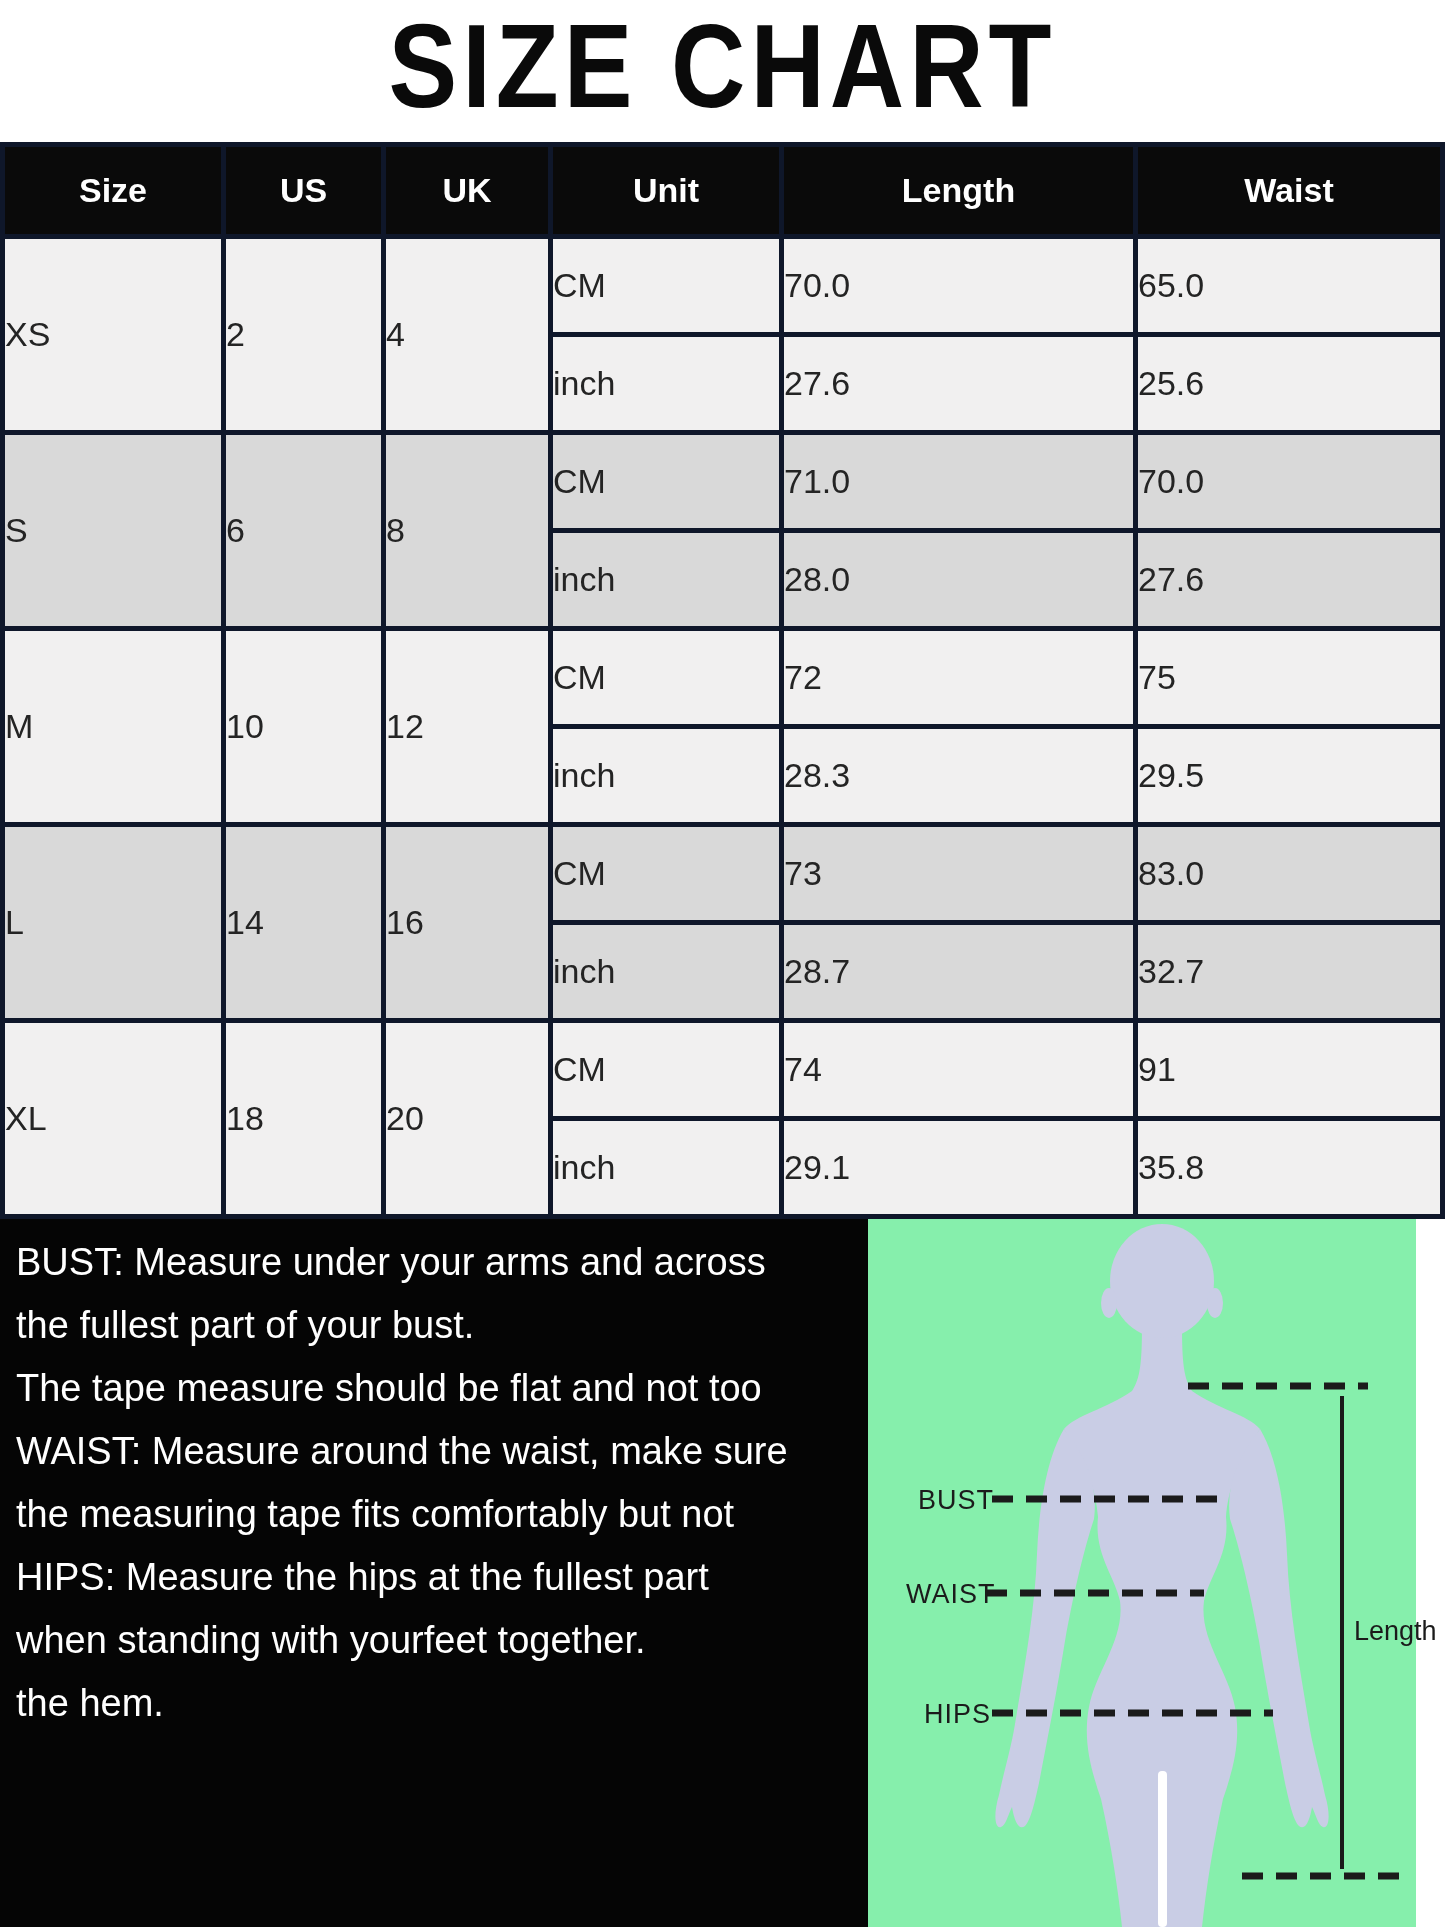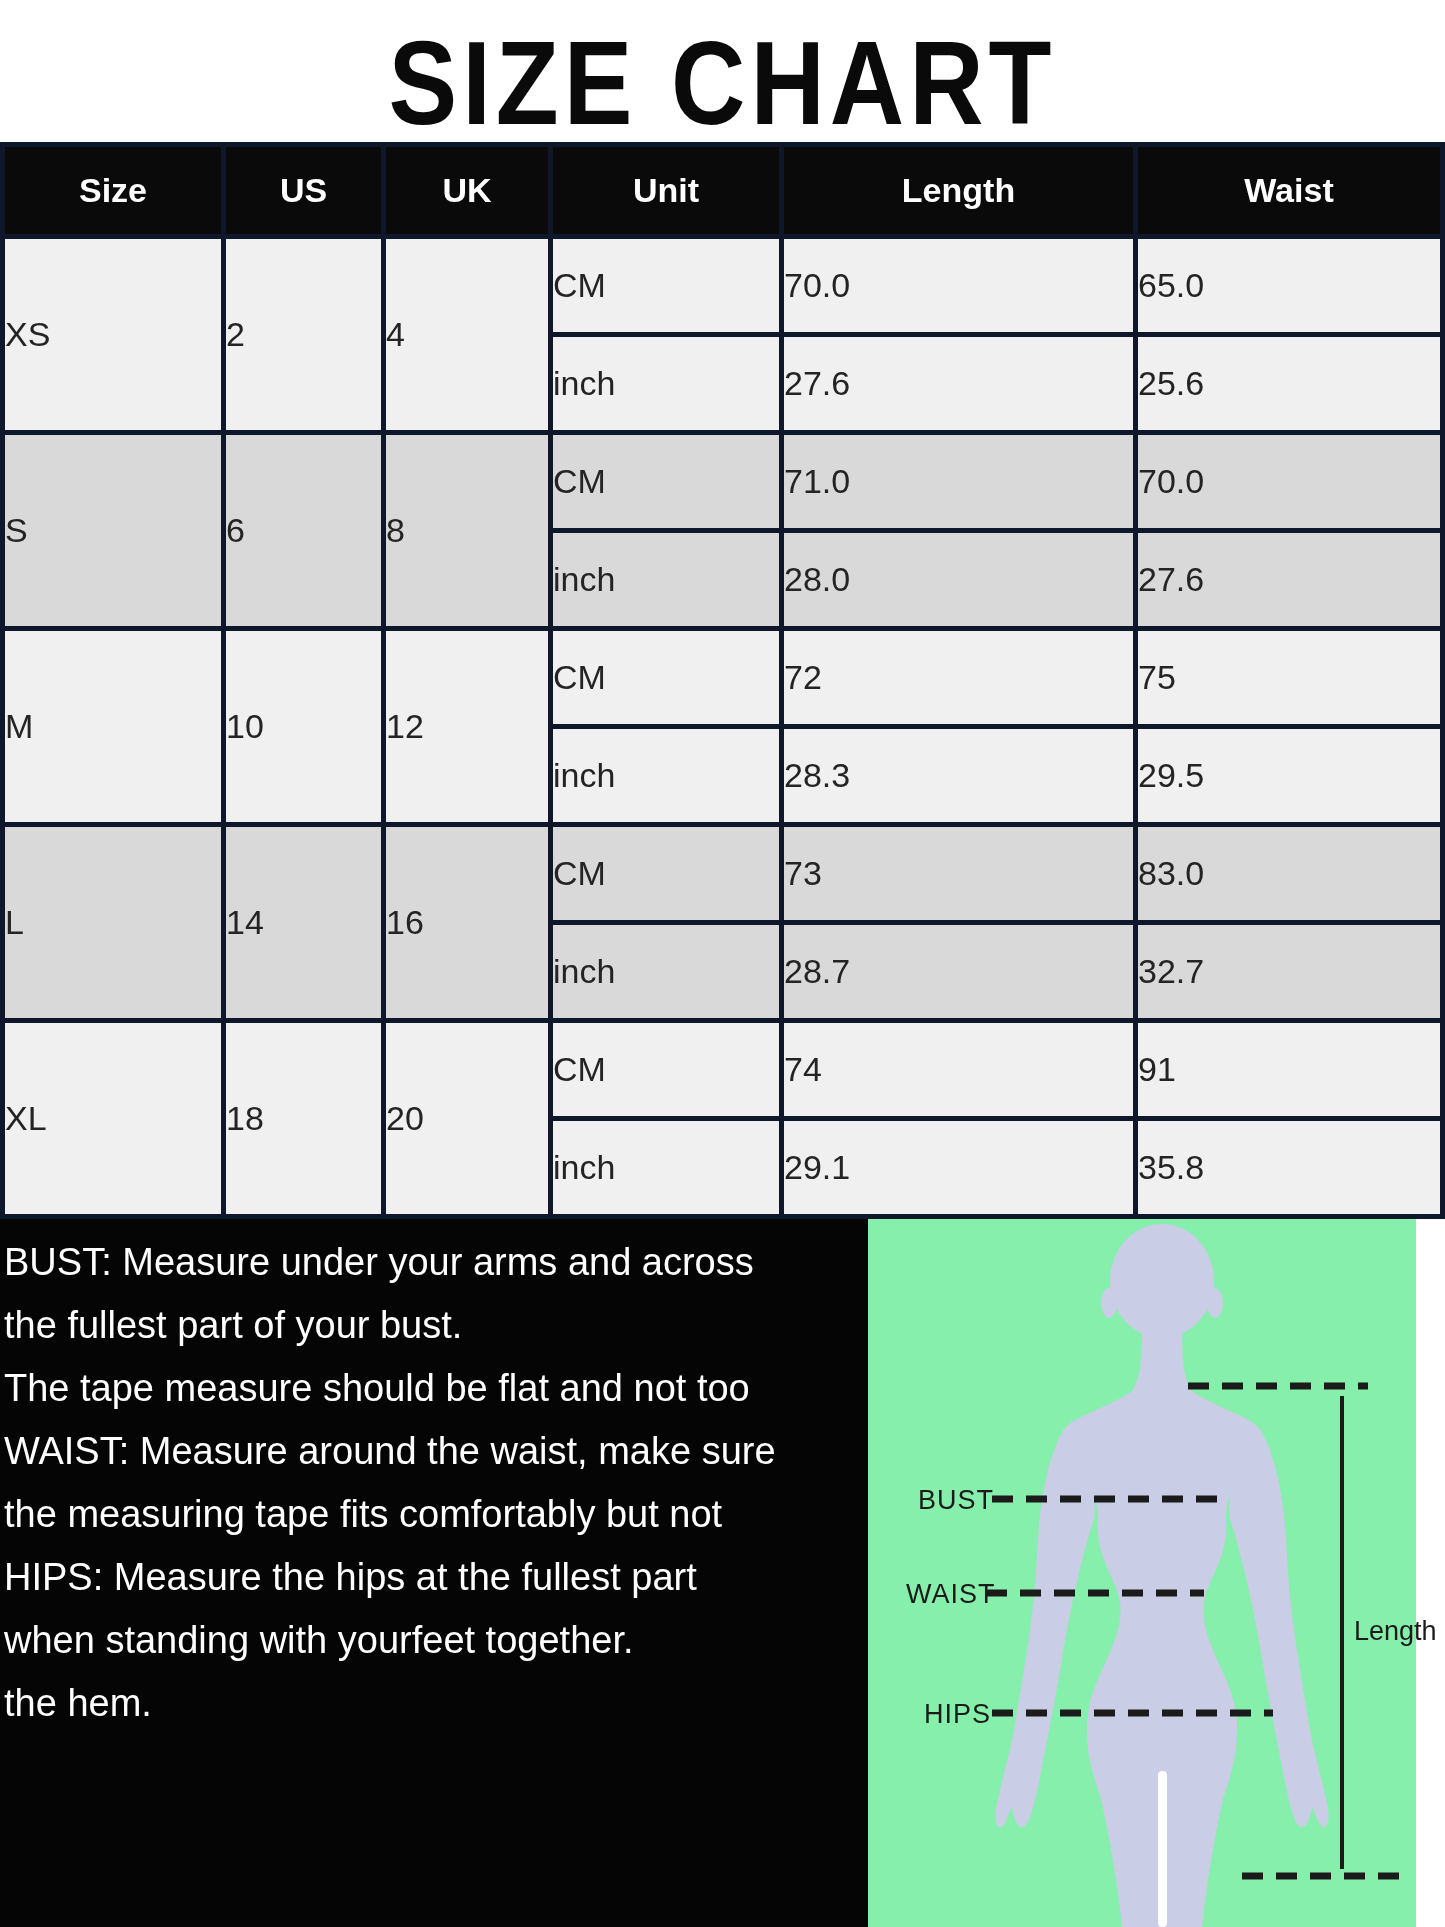--- a/index.html
+++ b/index.html
@@ -5,21 +5,21 @@
   * { margin:0; padding:0; box-sizing:border-box; }
   html,body { background:#ffffff; }
   body {
     width:1445px; height:1927px;
     font-family:"Liberation Sans", sans-serif;
     color:#222;
     overflow:hidden;
   }
   .title-wrap {
     height:142px;
-    display:flex; justify-content:center; align-items:center;
+    display:flex; justify-content:center; align-items:flex-start;
     padding-top:6px;
   }
   .title {
     font-size:103px; font-weight:700; color:#0a0a0a;
     letter-spacing:5px; line-height:1.0;
     transform:scaleY(1.16); transform-origin:center top;
     white-space:nowrap;
   }
   table.size-chart {
     width:1445px; height:1077px;
@@ -38,21 +38,21 @@
     height:93px;
   }
   tr.light td { background:#f1f0f0; }
   tr.dark  td { background:#d9d9d9; }
   .bottom {
     display:flex; height:708px; width:1445px;
   }
   .panel {
     width:868px; height:708px;
     background:#050505; color:#ffffff;
-    padding:12px 8px 0 4px;
+    padding:12px 8px 0 16px;
     font-size:38px; line-height:63px;
     overflow:hidden;
   }
   .panel .line { white-space:nowrap; }
   .figure-area {
     position:relative; width:548px; height:708px; background:#86efac;
   }
   .figure-area svg { position:absolute; left:0; top:0; }
 </style>
 </head>

